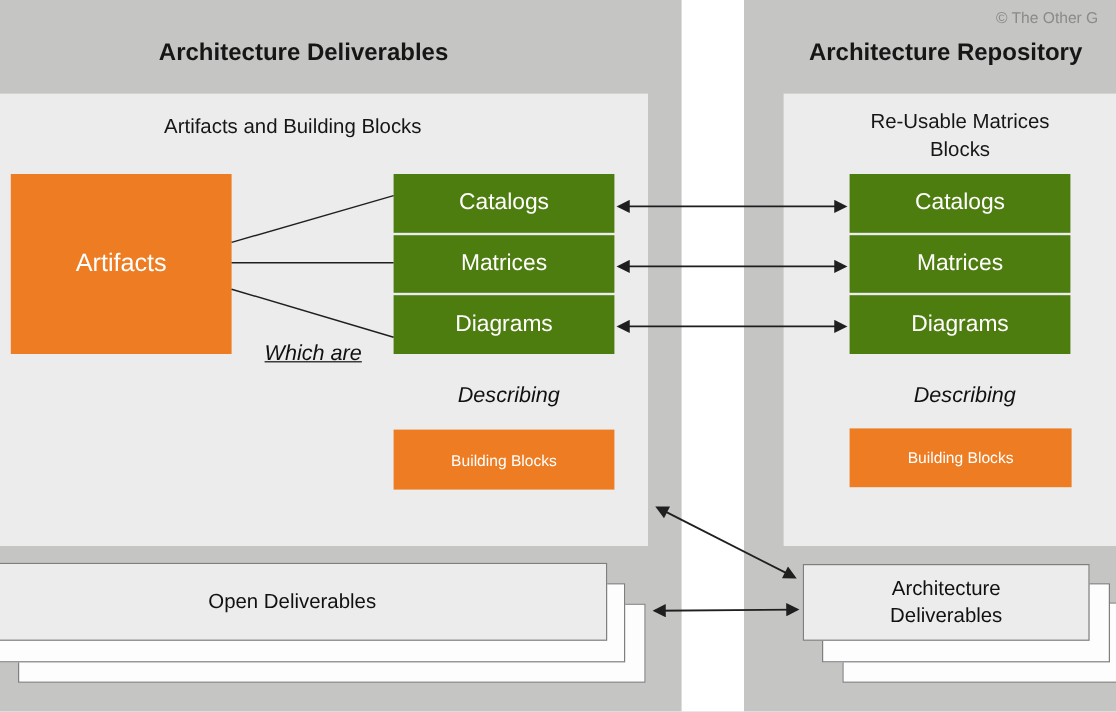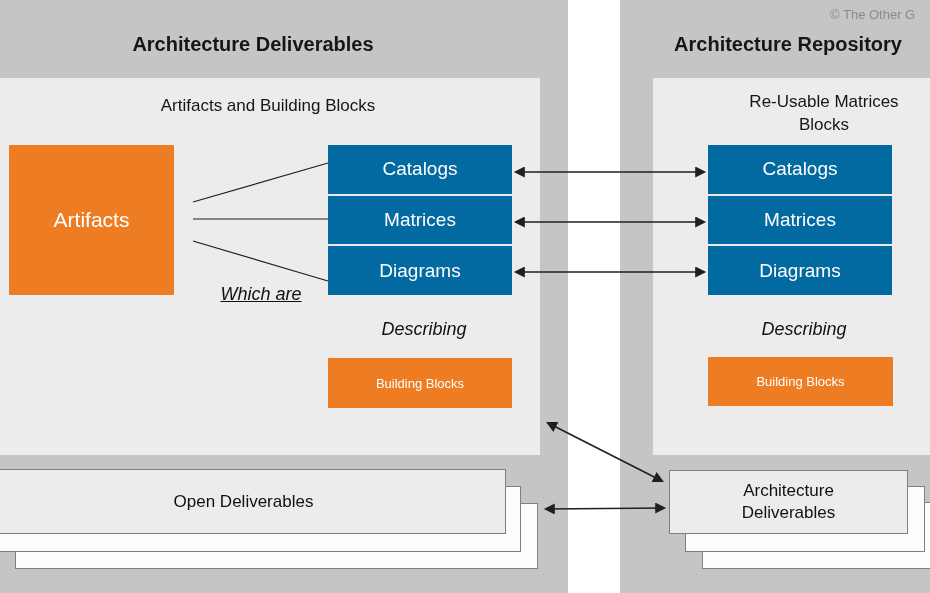--- a/index.html
+++ b/index.html
@@ -3,28 +3,28 @@
 <meta charset="utf-8">
 <style>
   html,body { margin:0; padding:0; }
   body {
     width:930px; height:593px; position:relative; overflow:hidden;
     background:#ffffff; font-family:"Liberation Sans", sans-serif; color:#1a1a1a;
   }
   .panel-gray { position:absolute; background:#c5c6c4; }
   .panel-light { position:absolute; background:#ebeceb; }
   .hdr { position:absolute; font-size:20px; font-weight:bold; text-align:center; color:#161616; }
-  .inner-title { position:absolute; font-size:17px; text-align:center; color:#161616; line-height:23px;padding-left:24px; }
+  .inner-title { position:absolute; font-size:17px; text-align:center; color:#161616; line-height:23px; }
   .obox {
     position:absolute; background:#ed7c23; color:#ffffff;
     display:flex; align-items:center; justify-content:center; font-size:13px;
   }
   .cells { position:absolute; display:flex; flex-direction:column; gap:2px; }
   .cell {
-    flex:1; background:#0369a1; color:#ffffff;
+    flex:1; background:#4d7c0f; color:#ffffff;
     display:flex; align-items:center; justify-content:center; font-size:19px;
   }
   .ital { position:absolute; font-style:italic; font-size:18px; text-align:center; color:#111111; }
   .stack-box { position:absolute; border:1px solid #7e7f7e; background:#fdfdfd; box-sizing:border-box; }
   .stack-main {
     background:#ebeceb; display:flex; align-items:center; justify-content:center;
     font-size:17px; text-align:center; color:#111111; line-height:22px;
   }
   .copyright { position:absolute; font-size:13px; color:#8a8a8a; white-space:nowrap; }
   #arrow-layer { position:absolute; left:0; top:0; pointer-events:none; }
@@ -41,21 +41,21 @@
 
 <div class="hdr" style="left:3px; top:33px; width:500px;">Architecture Deliverables</div>
 <div class="hdr" style="left:638px; top:33px; width:300px;">Architecture Repository</div>
 
 <div class="panel-light" style="left:0; top:78px; width:540px; height:377px;"></div>
 <div class="panel-light" style="left:653px; top:78px; width:277px; height:377px;"></div>
 
 <div class="inner-title" style="left:0; top:94px; width:488px;">Artifacts and Building Blocks</div>
 <div class="inner-title" style="left:700px; top:90px; width:200px;">Re-Usable Matrices Blocks</div>
 
-<div class="obox" style="left:9px; top:145px; width:165px; height:150px; font-size:21px;">
+<div class="obox" style="left:9px; top:145px; width:184px; height:150px; font-size:21px;">
   <span>Artifacts</span>
 </div>
 
 <div class="cells" style="left:328px; top:145px; width:184px; height:150px;">
   <div class="cell">
     <span>Catalogs</span>
   </div>
   <div class="cell">
     <span>Matrices</span>
   </div>

